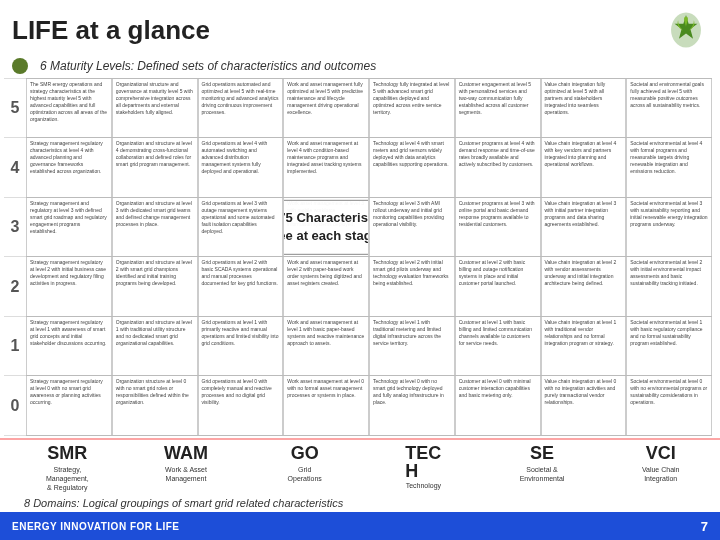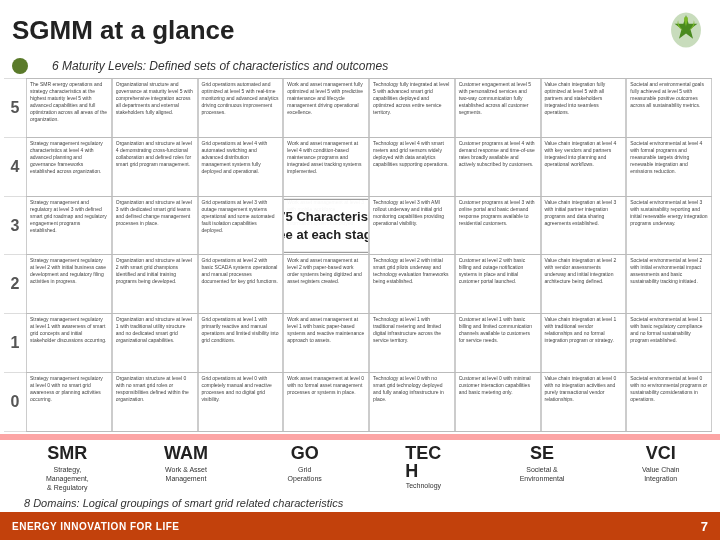--- a/index.html
+++ b/index.html
@@ -32,21 +32,21 @@
     }
     .header-logo {
       width: 44px;
       height: 44px;
     }
 
     .subtitle-bar {
       padding: 2px 12px;
       display: flex;
       align-items: center;
-      gap: 24px;
+      gap: 12px;
     }
     .subtitle-icon {
       width: 16px;
       height: 16px;
       background: #5a7a2a;
       border-radius: 50%;
       display: inline-block;
       flex-shrink: 0;
     }
     .subtitle-text {
@@ -138,21 +138,21 @@
       font-size: 13px;
       font-weight: bold;
       color: #222;
       line-height: 1.4;
     }
 
     
     .domains-row {
       display: flex;
       padding: 4px 0 2px 8px;
-      border-top: 6px solid #fca5a5;
+      border-top: 2px solid #fca5a5;
     }
     .domain-cell {
       flex: 1;
       display: flex;
       flex-direction: column;
       align-items: center;
       padding: 0 2px;
     }
     .domain-abbr {
       font-size: 18px;
@@ -177,21 +177,21 @@
 
     .domains-label-bar {
       padding: 3px 24px;
       font-size: 11px;
       color: #333;
       font-style: italic;
     }
 
     
     .footer {
-      background: #c2410c;
+      background: #1d4ed8;
       height: 28px;
       display: flex;
       align-items: center;
       justify-content: space-between;
       padding: 0 12px;
     }
     .footer-text {
       color: #fff;
       font-size: 10px;
       font-weight: bold;
@@ -211,21 +211,21 @@
       font-size: 5px;
       line-height: 1.4;
     }
   </style>
 </head>
 <body>
 
 <div class="page">
 
   <div class="header">
-    <h1 class="header-title">SGMM at a glance</h1>
+    <h1 class="header-title">LIFE at a glance</h1>
 
     <svg class="header-logo" viewBox="0 0 50 50">
       <path d="M25 5 C15 5 8 15 8 25 C8 35 15 45 25 45 C35 45 42 35 42 25 C42 15 35 5 25 5Z" fill="#4a8a20" opacity="0.3"></path>
       <path d="M25 8 L28 18 L38 18 L30 24 L33 35 L25 29 L17 35 L20 24 L12 18 L22 18Z" fill="#4a8a20"></path>
       <path d="M25 10 C20 10 25 18 25 22 C25 18 30 10 25 10Z" fill="#7ab828"></path>
       <path d="M16 14 C14 20 18 24 22 26 C18 23 16 18 16 14Z" fill="#7ab828"></path>
       <path d="M34 14 C36 20 32 24 28 26 C32 23 34 18 34 14Z" fill="#7ab828"></path>
     </svg>
   </div>
 

